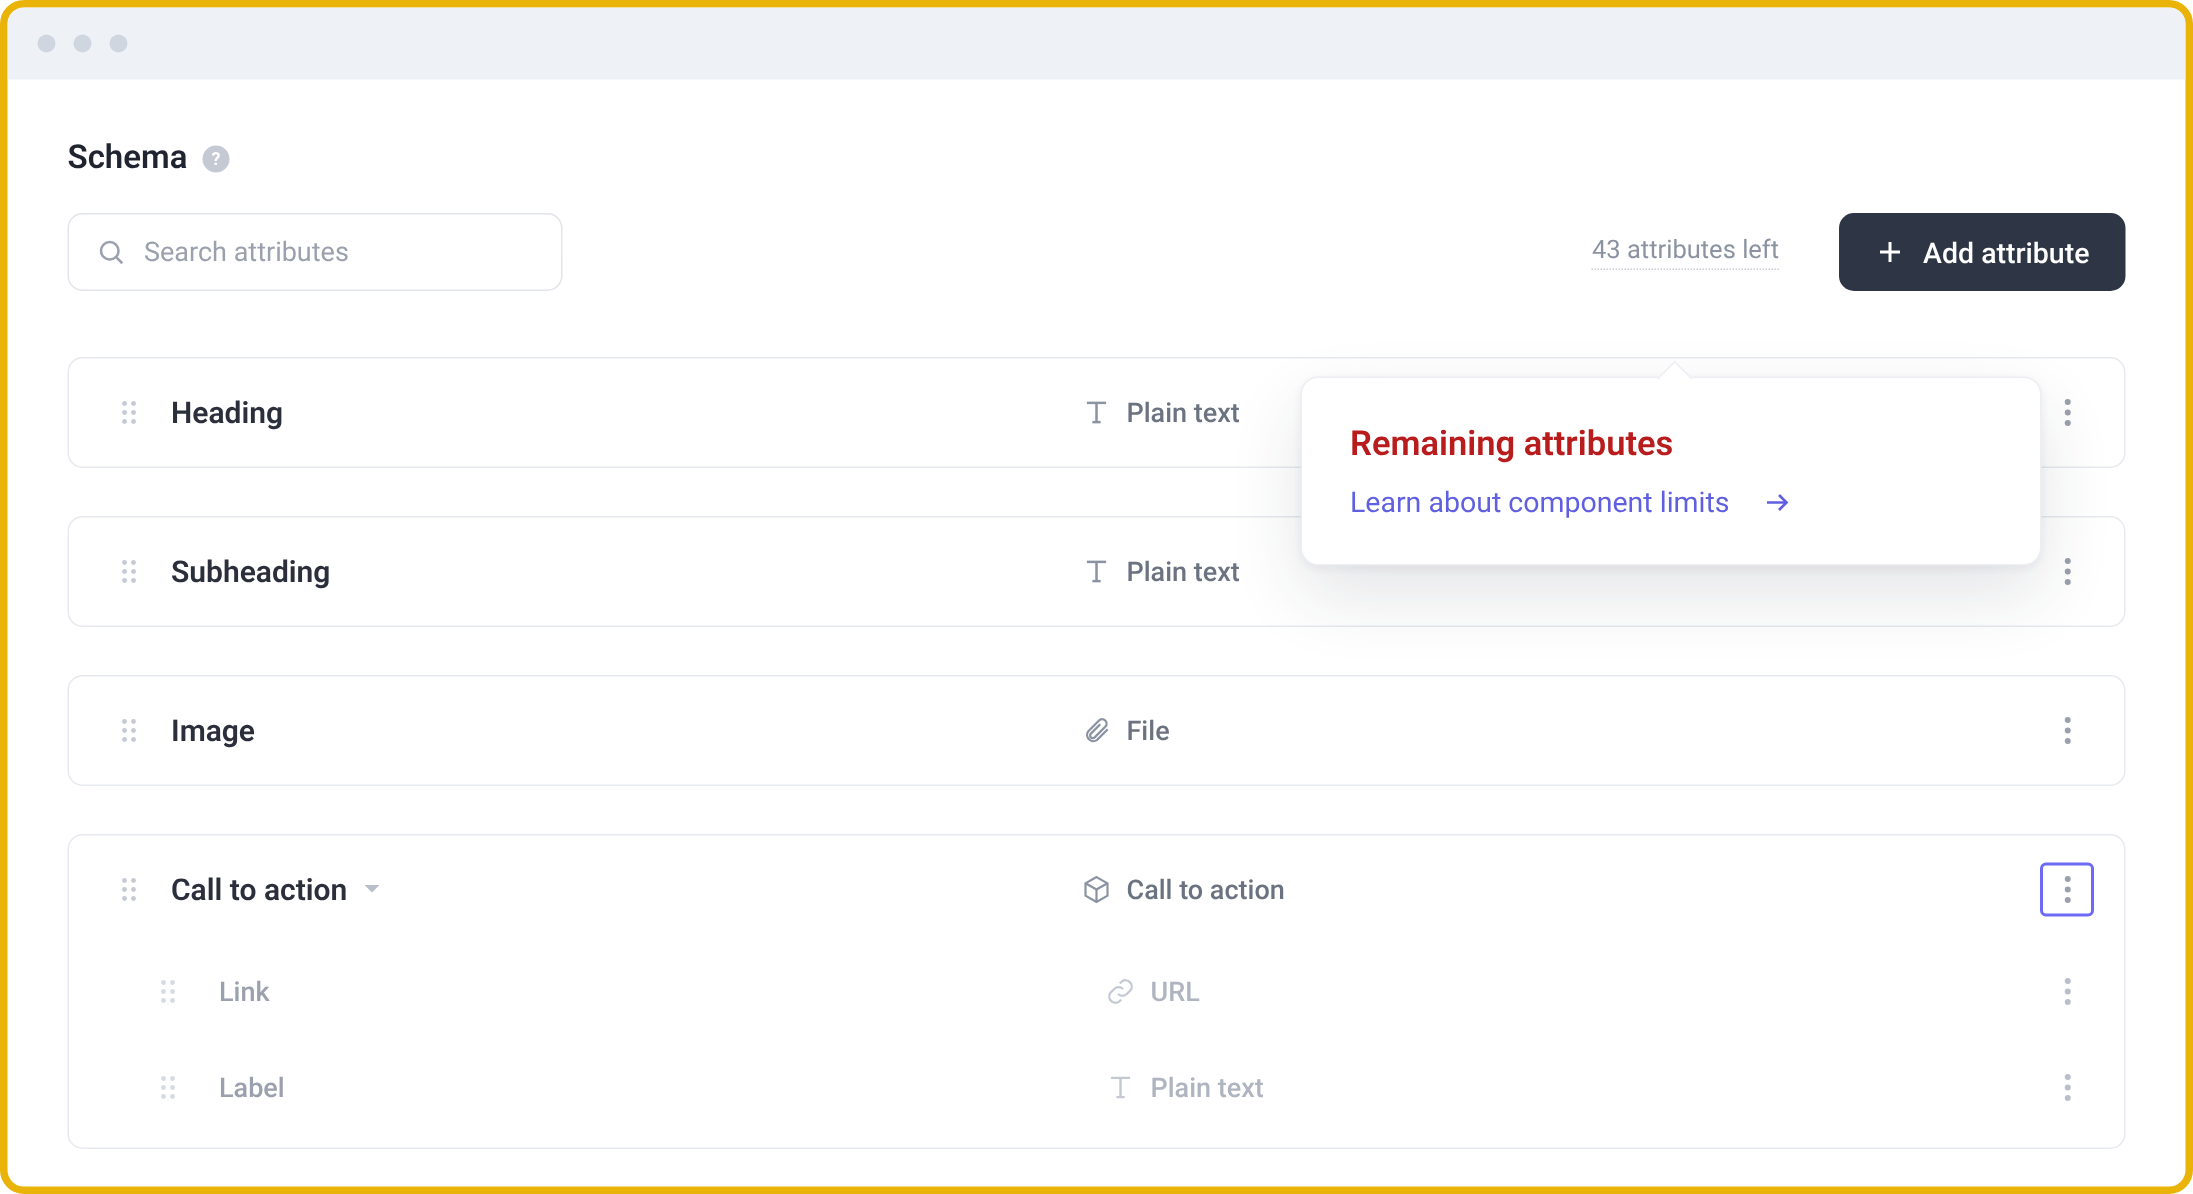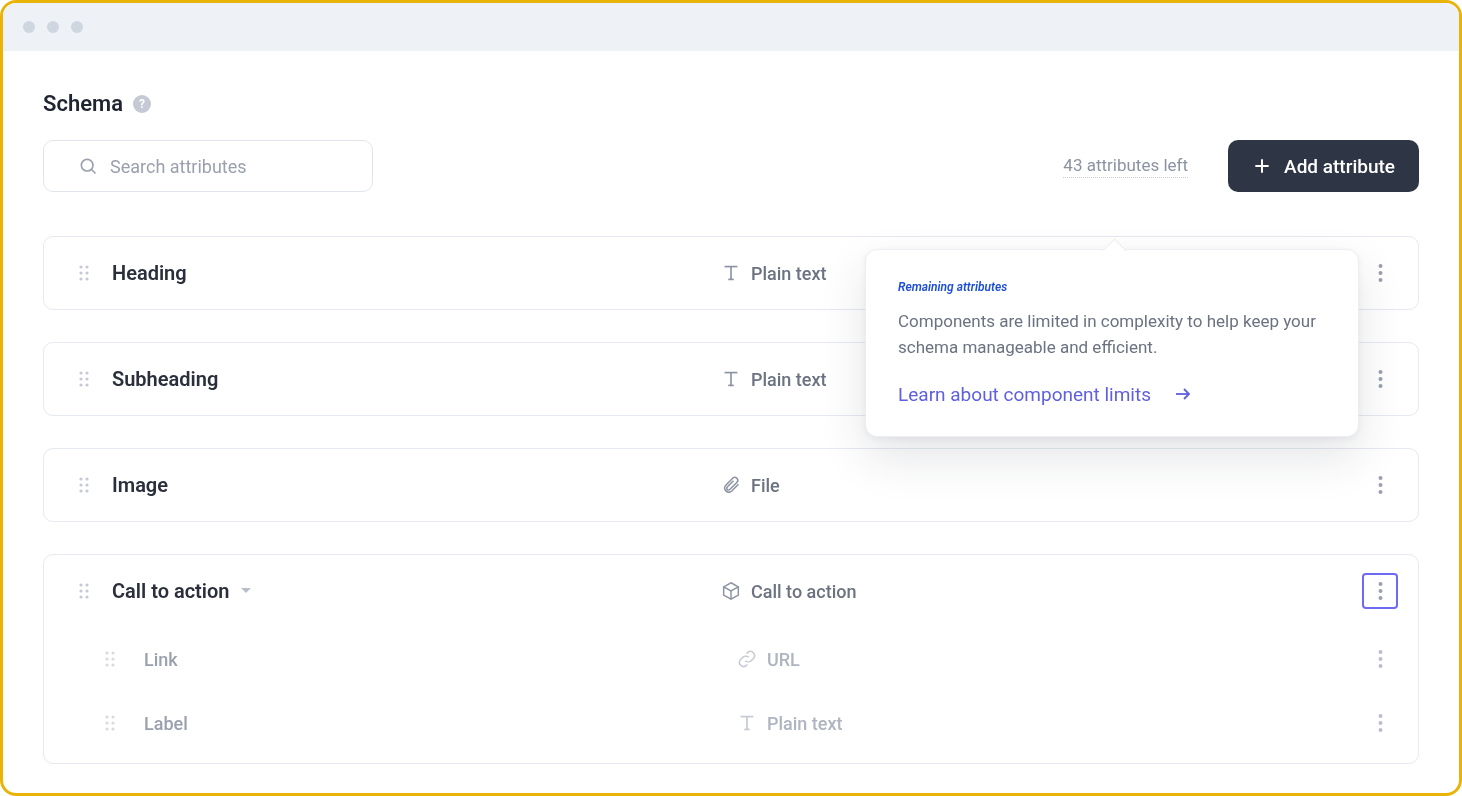--- a/index.html
+++ b/index.html
@@ -1,25 +1,25 @@
 <!DOCTYPE html>
 <html><head>
 <meta charset="utf-8">
 <style>
   * { box-sizing: border-box; margin: 0; padding: 0; font-family: -apple-system, BlinkMacSystemFont, "Segoe UI", Roboto, Helvetica, Arial, sans-serif; }
   body { background: #fff; }
-  .browser-frame { width: 1462px; height: 796px; border-radius: 16px; overflow: hidden; background: #fff; border: 3px solid #eab308; position: relative; }
+  .browser-frame { width: 1462px; height: 796px; border-radius: 16px; overflow: hidden; background: #fff; border: 5px solid #eab308; position: relative; }
   .title-bar { height: 48px; background: #eef2f7; display: flex; align-items: center; padding: 0 20px; gap: 12px; }
   .dot { width: 12px; height: 12px; border-radius: 50%; background: #cfd6e0; }
   .content { padding: 40px 40px 0 40px; position: relative; }
   .header-row { display: flex; align-items: center; gap: 10px; margin-bottom: 24px; }
   .page-title { font-size: 22px; font-weight: 600; color: #1f2430; }
   .help-circle { width: 18px; height: 18px; border-radius: 50%; background: #c4c9d4; color: #fff; font-size: 12px; display: inline-flex; align-items: center; justify-content: center; font-weight: 700; }
   .toolbar { display: flex; align-items: center; justify-content: space-between; margin-bottom: 44px; }
-  .search { display: flex; align-items: center; gap: 12px; width: 330px; height: 52px; border: 1px solid #e1e4ea; border-radius: 10px; padding: 0 34px; color: #9aa0ad; }
+  .search { display: flex; align-items: center; gap: 12px; width: 330px; height: 52px; border: 1px solid #e1e4ea; border-radius: 10px; padding: 0 18px; color: #9aa0ad; }
   .search input { border: none; outline: none; font-size: 18px; color: #4a5161; flex: 1; background: transparent; }
   .search input::placeholder { color: #9aa0ad; }
   .right-tools { display: flex; align-items: center; gap: 40px; }
   .attrs-left { font-size: 17px; color: #8b93a2; border-bottom: 1px dotted #c8ccd5; padding-bottom: 2px; cursor: default; }
   .add-btn { display: flex; align-items: center; gap: 12px; background: #2e3544; color: #fff; border: none; border-radius: 10px; height: 52px; padding: 0 24px; font-size: 19px; font-weight: 500; cursor: pointer; }
   .rows { display: flex; flex-direction: column; gap: 32px; }
   .card { border: 1px solid #e6e9ef; border-radius: 10px; background: #fff; padding-left: 12px; }
   .row { display: grid; grid-template-columns: 56px 1fr 40px 1fr 60px; align-items: center; height: 72px; padding: 0 8px 0 0; }
   .drag { display: flex; align-items: center; justify-content: center; color: #c4c9d4; cursor: grab; }
   .name { font-size: 20px; font-weight: 600; color: #2a2f3b; display: flex; align-items: center; gap: 10px; }
@@ -28,21 +28,21 @@
   .type-label { font-size: 18px; color: #6b7280; font-weight: 500; }
   .type-label.sub { color: #aeb4c0; }
   .kebab { display: flex; align-items: center; justify-content: center; width: 36px; height: 36px; color: #9aa0ad; cursor: pointer; border-radius: 4px; margin-left: auto; margin-right: 12px; }
   .kebab.selected { border: 2px solid #6d6af5; }
   .nested { padding: 0 0 8px 0; }
   .nested .row { height: 64px; grid-template-columns: 88px 1fr 40px 1fr 60px; }
   .nested .drag { padding-left: 20px; }
   .caret { color: #b9bfca; }
   .popover { position: absolute; top: 198px; left: 862px; width: 494px; background: #fff; border: 1px solid #eceef3; border-radius: 12px; box-shadow: 0 20px 48px rgba(30,40,60,0.12), 0 2px 6px rgba(30,40,60,0.06); padding: 30px 32px 30px 32px; }
   .popover::before { content: ""; position: absolute; top: -8px; left: 240px; width: 16px; height: 16px; background: #fff; border-left: 1px solid #eceef3; border-top: 1px solid #eceef3; transform: rotate(45deg); }
-  .popover h3 { font-size: 12px; font-weight: 600; color: #1d4ed8; margin-bottom: 14px; font-style: italic; }
+  .popover h3 { font-size: 23px; font-weight: 600; color: #b91c1c; margin-bottom: 14px; }
   .popover p { font-size: 17px; color: #6b7280; line-height: 1.55; margin-bottom: 22px; }
   .popover a { font-size: 19px; color: #5f5fe0; text-decoration: none; display: inline-flex; align-items: center; gap: 24px; }
   svg { display: block; }
 </style>
 </head>
 <body>
 
 <div class="browser-frame">
   <div class="title-bar">
     <div class="dot"></div>
@@ -261,21 +261,20 @@
                 </svg>
             </div>
           </div>
         </div>
       </div>
 
     </div>
 
     <div class="popover">
       <h3>Remaining attributes</h3>
-      <p>Components are limited in complexity to help keep your schema manageable and efficient.</p>
       <a href="#">
         <span>Learn about component limits</span>
         <svg width="16" height="14" viewBox="0 0 16 14" fill="none" stroke="#5f5fe0" stroke-width="1.8">
             <line x1="1" y1="7" x2="14" y2="7"></line>
             <polyline points="9,2 14,7 9,12"></polyline>
           </svg>
       </a>
     </div>
 
   </div>

